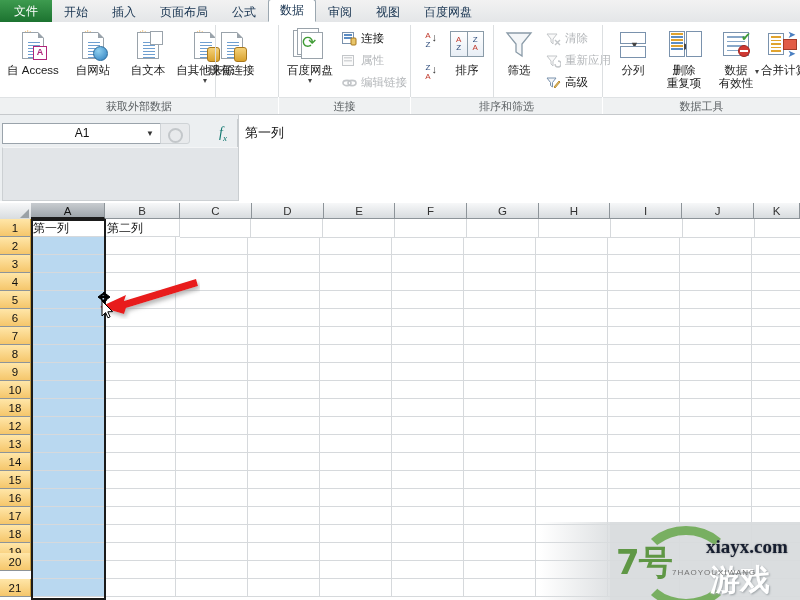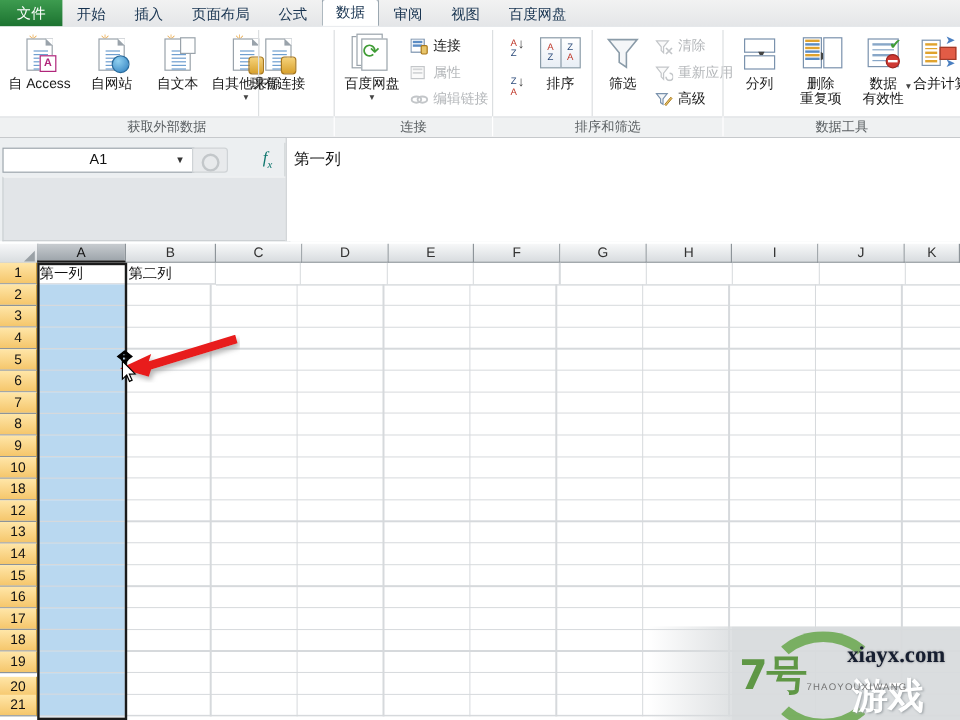--- a/index.html
+++ b/index.html
@@ -536,21 +536,21 @@
     <div class="rowhdr sel" style="top:178px;">10</div>
     <div class="rowhdr sel" style="top:196px;">18</div>
     <div class="rowhdr sel" style="top:214px;">12</div>
     <div class="rowhdr sel" style="top:232px;">13</div>
     <div class="rowhdr sel" style="top:250px;">14</div>
     <div class="rowhdr sel" style="top:268px;">15</div>
     <div class="rowhdr sel" style="top:286px;">16</div>
     <div class="rowhdr sel" style="top:304px;">17</div>
     <div class="rowhdr sel" style="top:322px;">18</div>
     <div class="rowhdr sel" style="top:340px;">19</div>
-    <div class="rowhdr sel" style="top:361px;">20</div>
+    <div class="rowhdr sel" style="top:350px;">20</div>
     <div class="rowhdr sel" style="top:376px;">21</div>
 
     <div class="cell active" style="left:31px;top:16px;width:74px;">第一列</div>
     <div class="cell selcol" style="left:31px;top:34px;width:74px;"></div>
     <div class="cell selcol" style="left:31px;top:52px;width:74px;"></div>
     <div class="cell selcol" style="left:31px;top:70px;width:74px;"></div>
     <div class="cell selcol" style="left:31px;top:88px;width:74px;"></div>
     <div class="cell selcol" style="left:31px;top:106px;width:74px;"></div>
     <div class="cell selcol" style="left:31px;top:124px;width:74px;"></div>
     <div class="cell selcol" style="left:31px;top:142px;width:74px;"></div>

